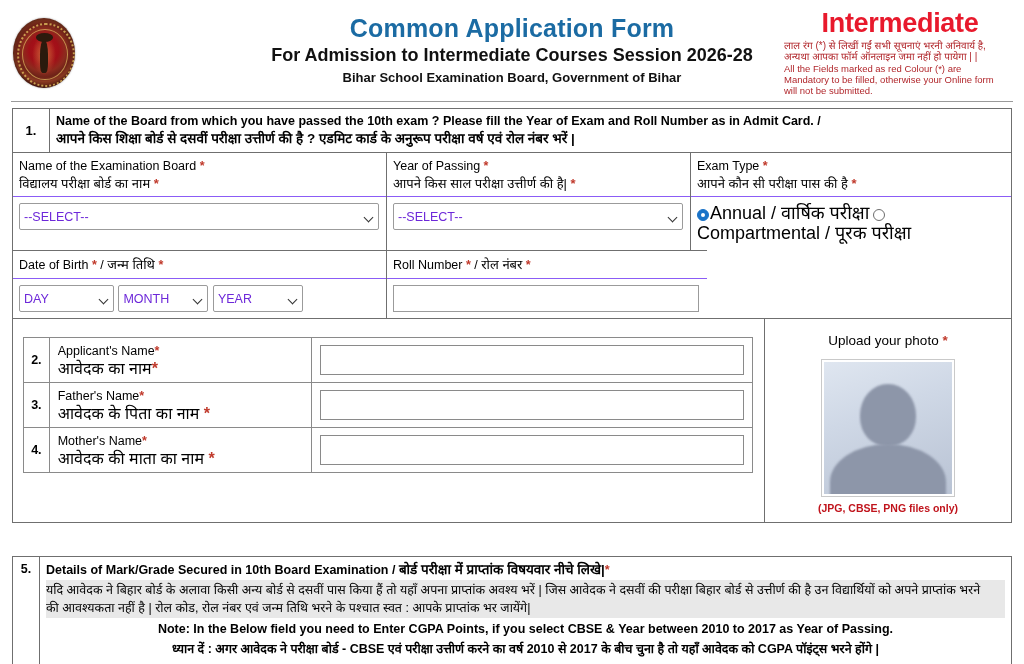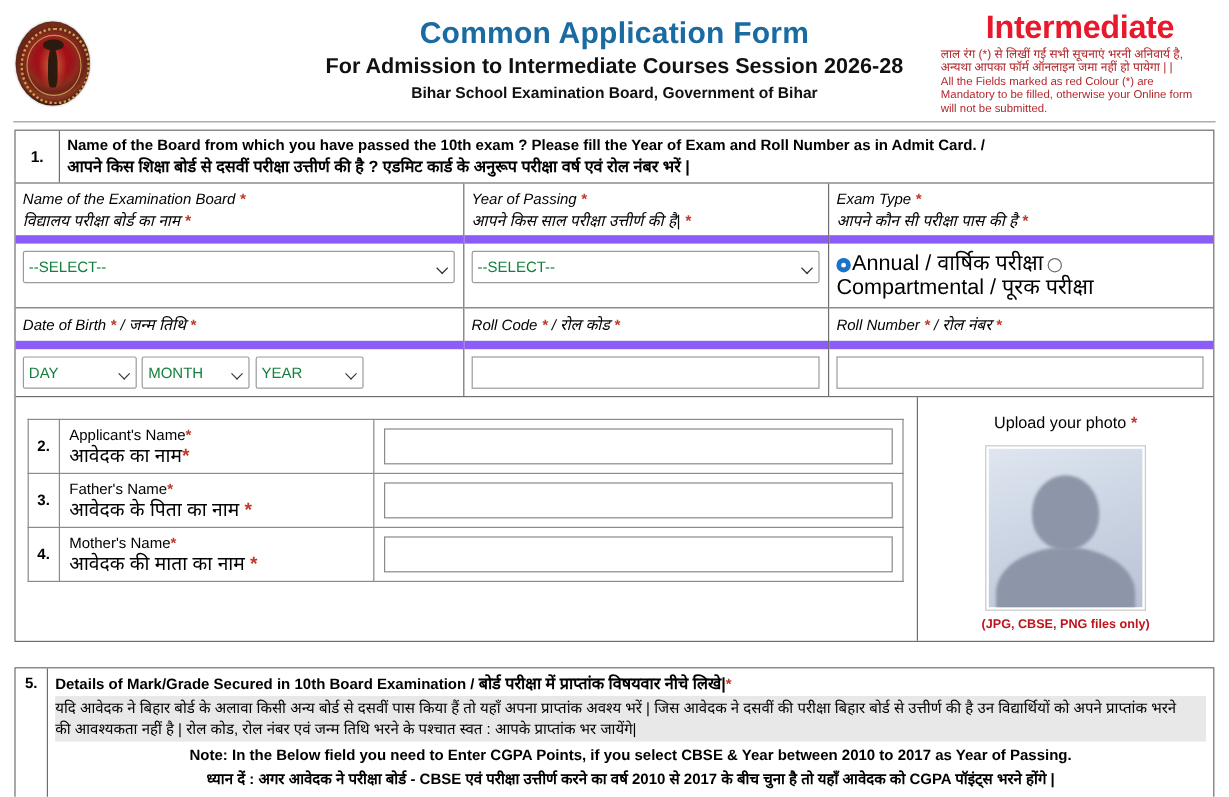--- a/index.html
+++ b/index.html
@@ -98,30 +98,29 @@
   .q-text .hi{font-size:13.5px;}
 
   
   .grid3{display:flex;border-bottom:1px solid #6f6f6f;}
   .g-col{box-sizing:border-box;}
   .g-col.c1{width:374px;border-right:1px solid #6f6f6f;}
   .g-col.c2{width:304px;border-right:1px solid #6f6f6f;}
   .g-col.c3{width:320px;}
   .lbl{
     padding:5px 6px 4px 6px;font-size:12.5px;line-height:17px;
-    border-bottom:7px solid #8b5cf6;
-    font-style:italic;
+    border-bottom:1px solid #8b5cf6;
   }
   .lbl .hi{font-size:13px;}
   .req{color:#c0392b;font-weight:bold;}
   .fieldwrap{padding:6px;}
 
   select.sel{
     font-family:"Liberation Sans","DejaVu Sans",sans-serif;
-    font-size:12.5px;color:#15803d;
+    font-size:12.5px;color:#6d28d9;
     height:27px;
     border:1px solid #9b9b9b;border-radius:2px;
     background:#fff;
     padding:2px 4px;
     box-sizing:border-box;
     -webkit-appearance:none;appearance:none;
   }
   .selbox{position:relative;display:inline-block;}
   .selbox .chev{
     position:absolute;right:7px;top:50%;margin-top:-3px;
@@ -355,32 +354,20 @@
           </span>
           <span class="selbox">
             <select class="sel sel-yr">
               <option>YEAR</option>
             </select>
             <span class="chev"></span>
           </span>
         </div>
       </div>
 
-      <div class="g-col c2">
-        <div class="lbl" style="border-top:1px solid #6f6f6f;">
-          <span>Roll Code</span>
-          <span class="req">*</span>
-          <span>/</span>
-          <span class="hi">रोल कोड</span>
-          <span class="req">*</span>
-        </div>
-        <div class="fieldwrap">
-          <input class="txt txt-rollcode" type="text" value="" style="">
-        </div>
-      </div>
 
       <div class="g-col c3">
         <div class="lbl" style="border-top:1px solid #6f6f6f;">
           <span>Roll Number</span>
           <span class="req">*</span>
           <span>/</span>
           <span class="hi">रोल नंबर</span>
           <span class="req">*</span>
         </div>
         <div class="fieldwrap">

